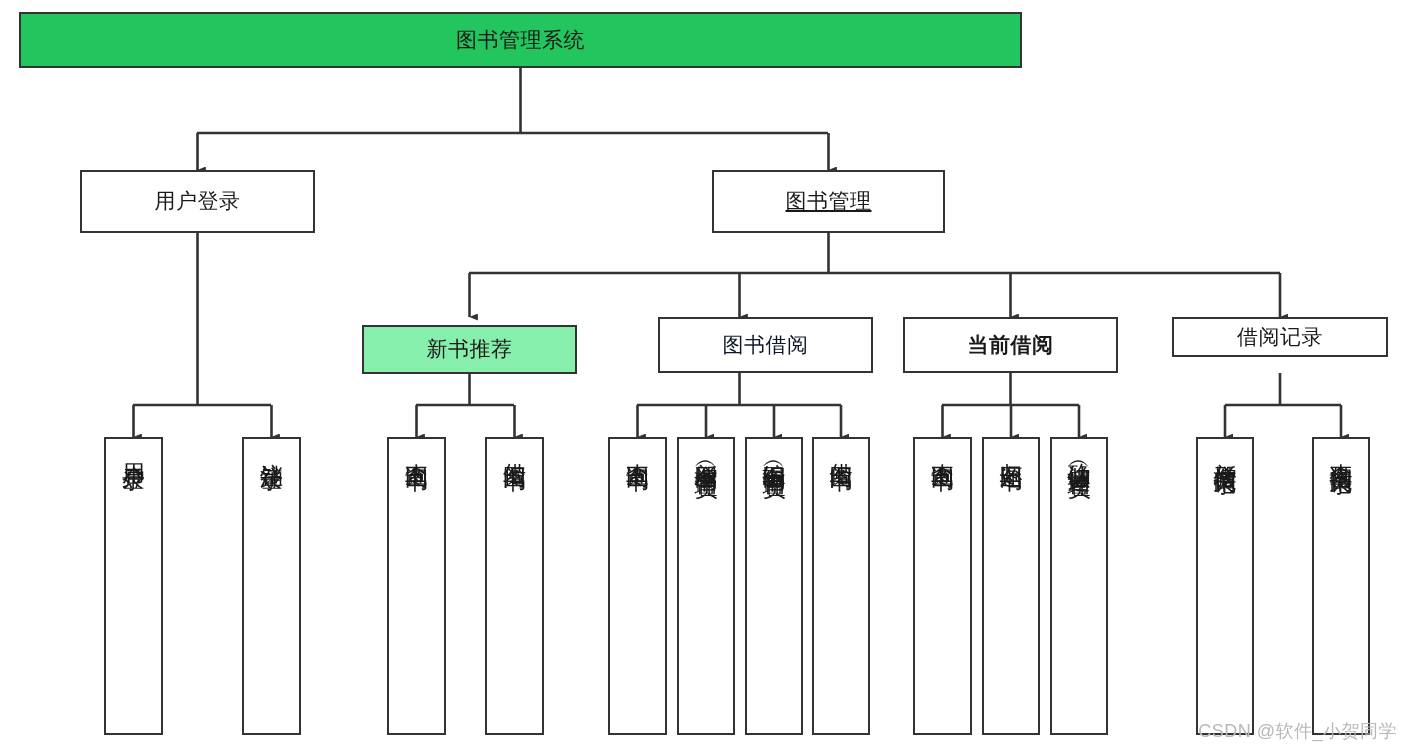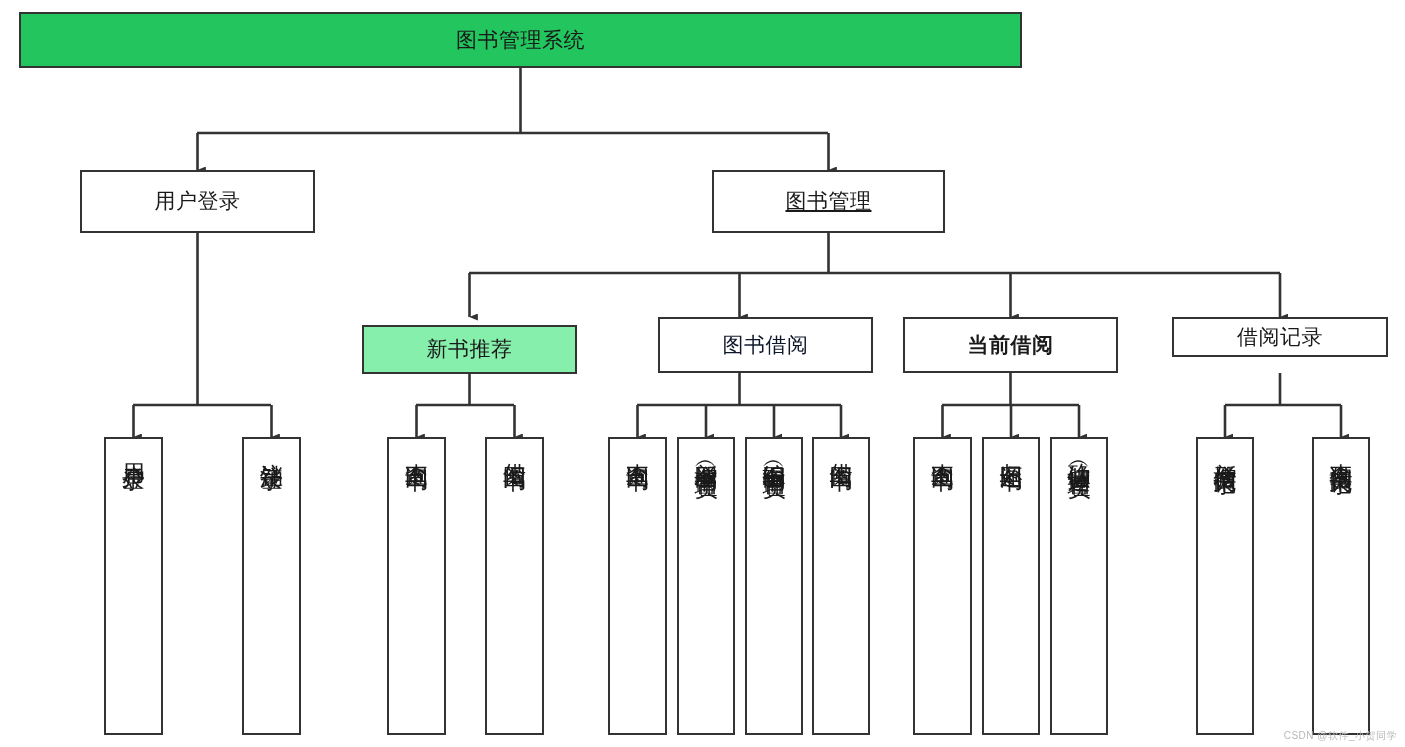--- a/index.html
+++ b/index.html
@@ -55,21 +55,21 @@
     font-size: 23px;
     letter-spacing: 2px;
     line-height: 1.0;
     white-space: nowrap;
     -webkit-text-orientation: upright;
   }
   .watermark {
     position: absolute;
     right: 8px;
     bottom: 4px;
-    font-size: 10px;
+    font-size: 18px;
     color: #b8b8b8;
     letter-spacing: 0.5px;
     white-space: nowrap;
     user-select: none;
   }
 </style>
 </head>
 <body>
 
 <div id="canvas">

